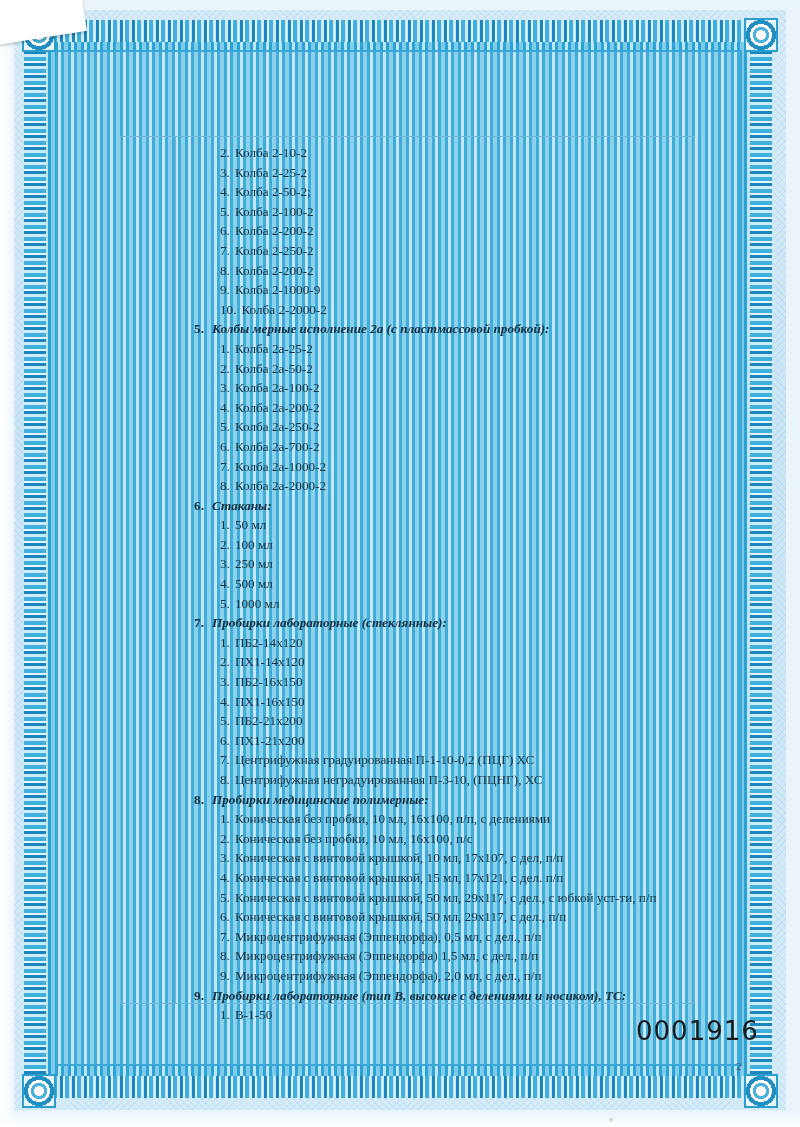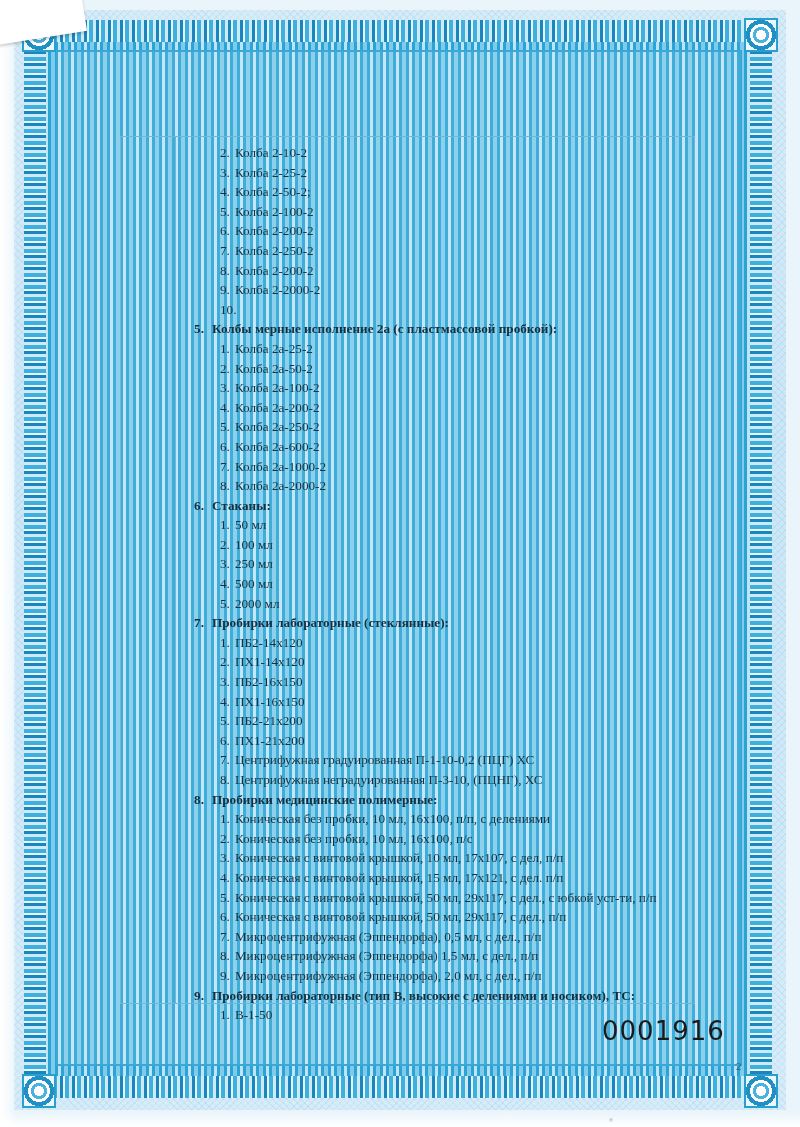--- a/index.html
+++ b/index.html
@@ -161,21 +161,21 @@
     color: #14303f;
     font-weight: bold;
   }
   .num-item .num {
     width: 22px;
     flex: 0 0 22px;
     text-align: right;
     padding-right: 8px;
     box-sizing: border-box;
   }
-  .num-item .txt { flex: 1; }
+  .num-item .txt { flex: 1; font-style: italic; }
 
   .sub-item {
     display: flex;
     align-items: flex-start;
     font-size: 13.2px;
     line-height: 19.6px;
     color: #17333f;
     font-weight: normal;
     padding-left: 30px;
   }
@@ -184,21 +184,21 @@
     padding-right: 5px;
   }
   .sub-item .stxt { flex: 1; }
 
   
   .top-rows .sub-item { padding-left: 30px; }
 
   
   #serial {
     position: absolute;
-    left: 602px;
+    left: 636px;
     top: 1016px;
     font-family: "DejaVu Sans", sans-serif;
     font-size: 26px;
     letter-spacing: 1px;
     color: #1a1a1a;
     font-weight: 400;
   }
   #page-num {
     position: absolute;
     left: 736px;
@@ -264,24 +264,25 @@
           <div class="sub-item">
             <span class="snum">7.</span>
             <span class="stxt">Колба 2-250-2</span>
           </div>
           <div class="sub-item">
             <span class="snum">8.</span>
             <span class="stxt">Колба 2-200-2</span>
           </div>
           <div class="sub-item">
             <span class="snum">9.</span>
+            <span class="stxt">Колба 2-1000-9</span>
+          </div>
+          <div class="sub-item">
+            <span class="snum">10.</span>
             <span class="stxt">Колба 2-2000-2</span>
-          </div>
-          <div class="sub-item">
-            <span class="snum">10.</span>
           </div>
         </div>
       <div class="list-block" id="sections">
           <div class="num-item">
             <span class="num">5.</span>
             <span class="txt">Колбы мерные исполнение 2а (с пластмассовой пробкой):</span>
           </div>
           <div class="sub-item">
             <span class="snum">1.</span>
             <span class="stxt">Колба 2а-25-2</span>
@@ -297,21 +298,21 @@
           <div class="sub-item">
             <span class="snum">4.</span>
             <span class="stxt">Колба 2а-200-2</span>
           </div>
           <div class="sub-item">
             <span class="snum">5.</span>
             <span class="stxt">Колба 2а-250-2</span>
           </div>
           <div class="sub-item">
             <span class="snum">6.</span>
-            <span class="stxt">Колба 2а-600-2</span>
+            <span class="stxt">Колба 2а-700-2</span>
           </div>
           <div class="sub-item">
             <span class="snum">7.</span>
             <span class="stxt">Колба 2а-1000-2</span>
           </div>
           <div class="sub-item">
             <span class="snum">8.</span>
             <span class="stxt">Колба 2а-2000-2</span>
           </div>
           <div class="num-item">
@@ -329,21 +330,21 @@
           <div class="sub-item">
             <span class="snum">3.</span>
             <span class="stxt">250 мл</span>
           </div>
           <div class="sub-item">
             <span class="snum">4.</span>
             <span class="stxt">500 мл</span>
           </div>
           <div class="sub-item">
             <span class="snum">5.</span>
-            <span class="stxt">2000 мл</span>
+            <span class="stxt">1000 мл</span>
           </div>
           <div class="num-item">
             <span class="num">7.</span>
             <span class="txt">Пробирки лабораторные (стеклянные):</span>
           </div>
           <div class="sub-item">
             <span class="snum">1.</span>
             <span class="stxt">ПБ2-14х120</span>
           </div>
           <div class="sub-item">

